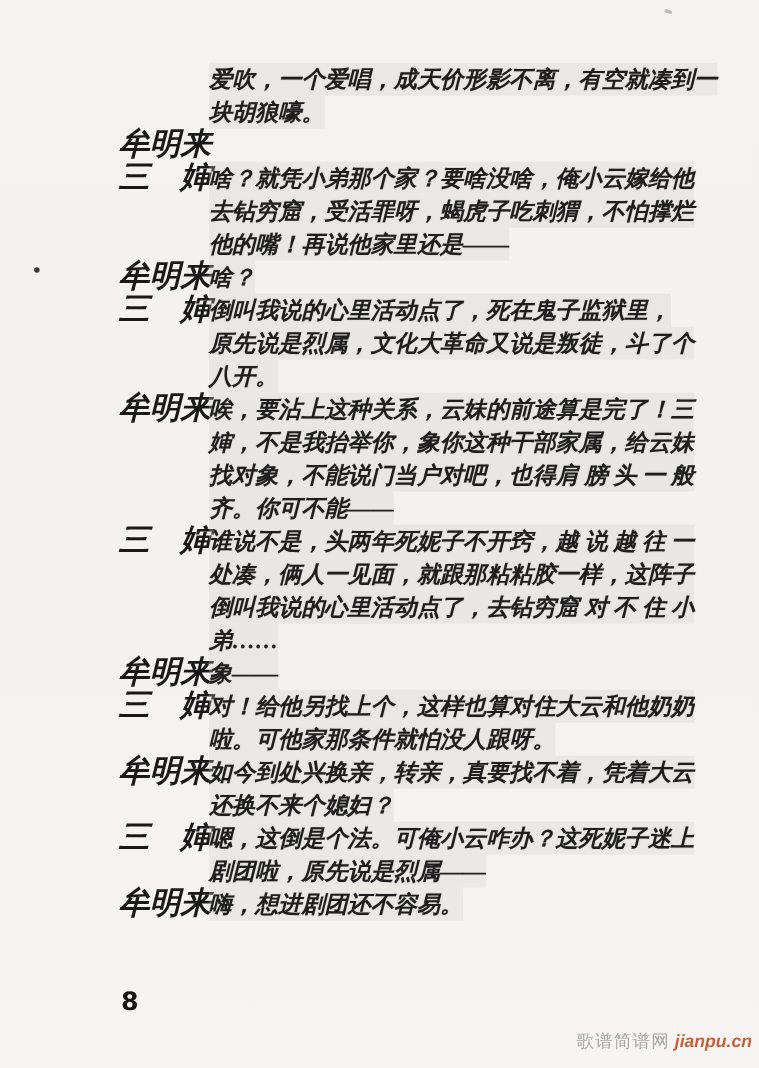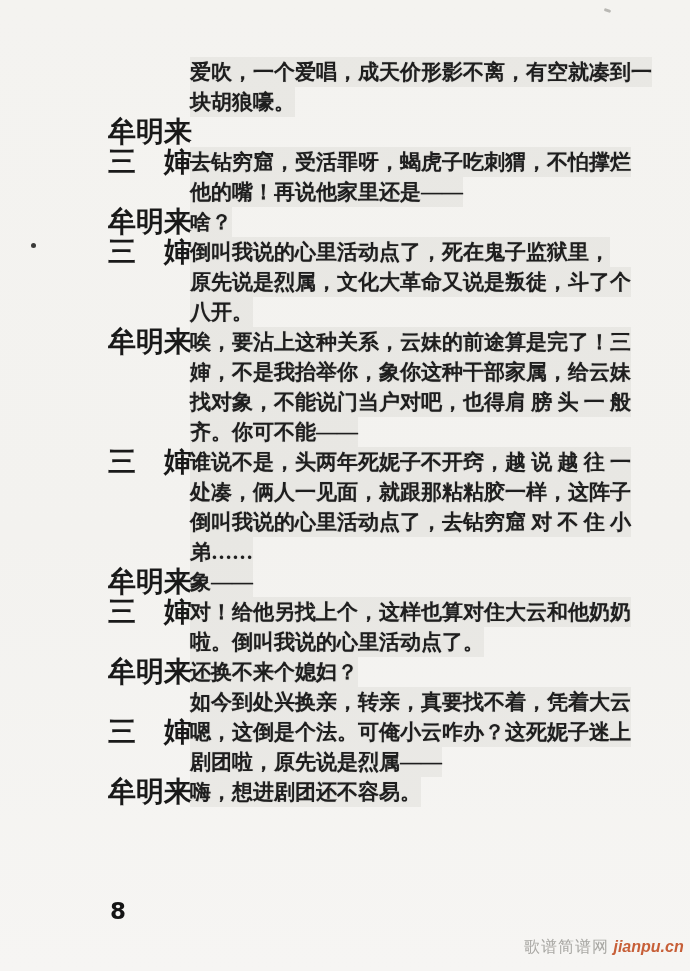--- a/index.html
+++ b/index.html
@@ -17,20 +17,21 @@
     width: 690px;
     height: 971px;
     overflow: hidden;
     background: linear-gradient(180deg, #f4f3f0 0%, #f3f2ef 55%, #f6f5f3 100%);
   }
   .script-body {
     position: absolute;
     left: 108px;
     top: 57px;
     width: 530px;
+    font-style: italic;
   }
   .entry {
     display: flex;
     align-items: flex-start;
   }
   .speaker {
     width: 74px;
     min-width: 74px;
     font-size: 28px;
     line-height: 30px;
@@ -116,20 +117,21 @@
           <div class="line">爱吹，一个爱唱，成天价形影不离，有空就凑到一</div>
           <div class="line">块胡狼嚎。</div>
         </div>
       </div>
       <div class="entry">
         <div class="speaker">牟明来</div>
       </div>
       <div class="entry">
         <div class="speaker">三　婶</div>
         <div class="dialogue">
+          <div class="line">啥？就凭小弟那个家？要啥没啥，俺小云嫁给他</div>
           <div class="line">去钻穷窟，受活罪呀，蝎虎子吃刺猬，不怕撑烂</div>
           <div class="line">他的嘴！再说他家里还是——</div>
         </div>
       </div>
       <div class="entry">
         <div class="speaker">牟明来</div>
         <div class="dialogue">
           <div class="line">啥？</div>
         </div>
       </div>
@@ -162,28 +164,28 @@
       <div class="entry">
         <div class="speaker">牟明来</div>
         <div class="dialogue">
           <div class="line">象——</div>
         </div>
       </div>
       <div class="entry">
         <div class="speaker">三　婶</div>
         <div class="dialogue">
           <div class="line">对！给他另找上个，这样也算对住大云和他奶奶</div>
-          <div class="line">啦。倒叫我说的心里活动点了。</div>
-        </div>
-      </div>
-      <div class="entry">
-        <div class="speaker">牟明来</div>
-        <div class="dialogue">
+          <div class="line">啦。可他家那条件就怕没人跟呀。</div>
+        </div>
+      </div>
+      <div class="entry">
+        <div class="speaker">牟明来</div>
+        <div class="dialogue">
+          <div class="line">如今到处兴换亲，转亲，真要找不着，凭着大云</div>
           <div class="line">还换不来个媳妇？</div>
-          <div class="line">如今到处兴换亲，转亲，真要找不着，凭着大云</div>
         </div>
       </div>
       <div class="entry">
         <div class="speaker">三　婶</div>
         <div class="dialogue">
           <div class="line">嗯，这倒是个法。可俺小云咋办？这死妮子迷上</div>
           <div class="line">剧团啦，原先说是烈属——</div>
         </div>
       </div>
       <div class="entry">

